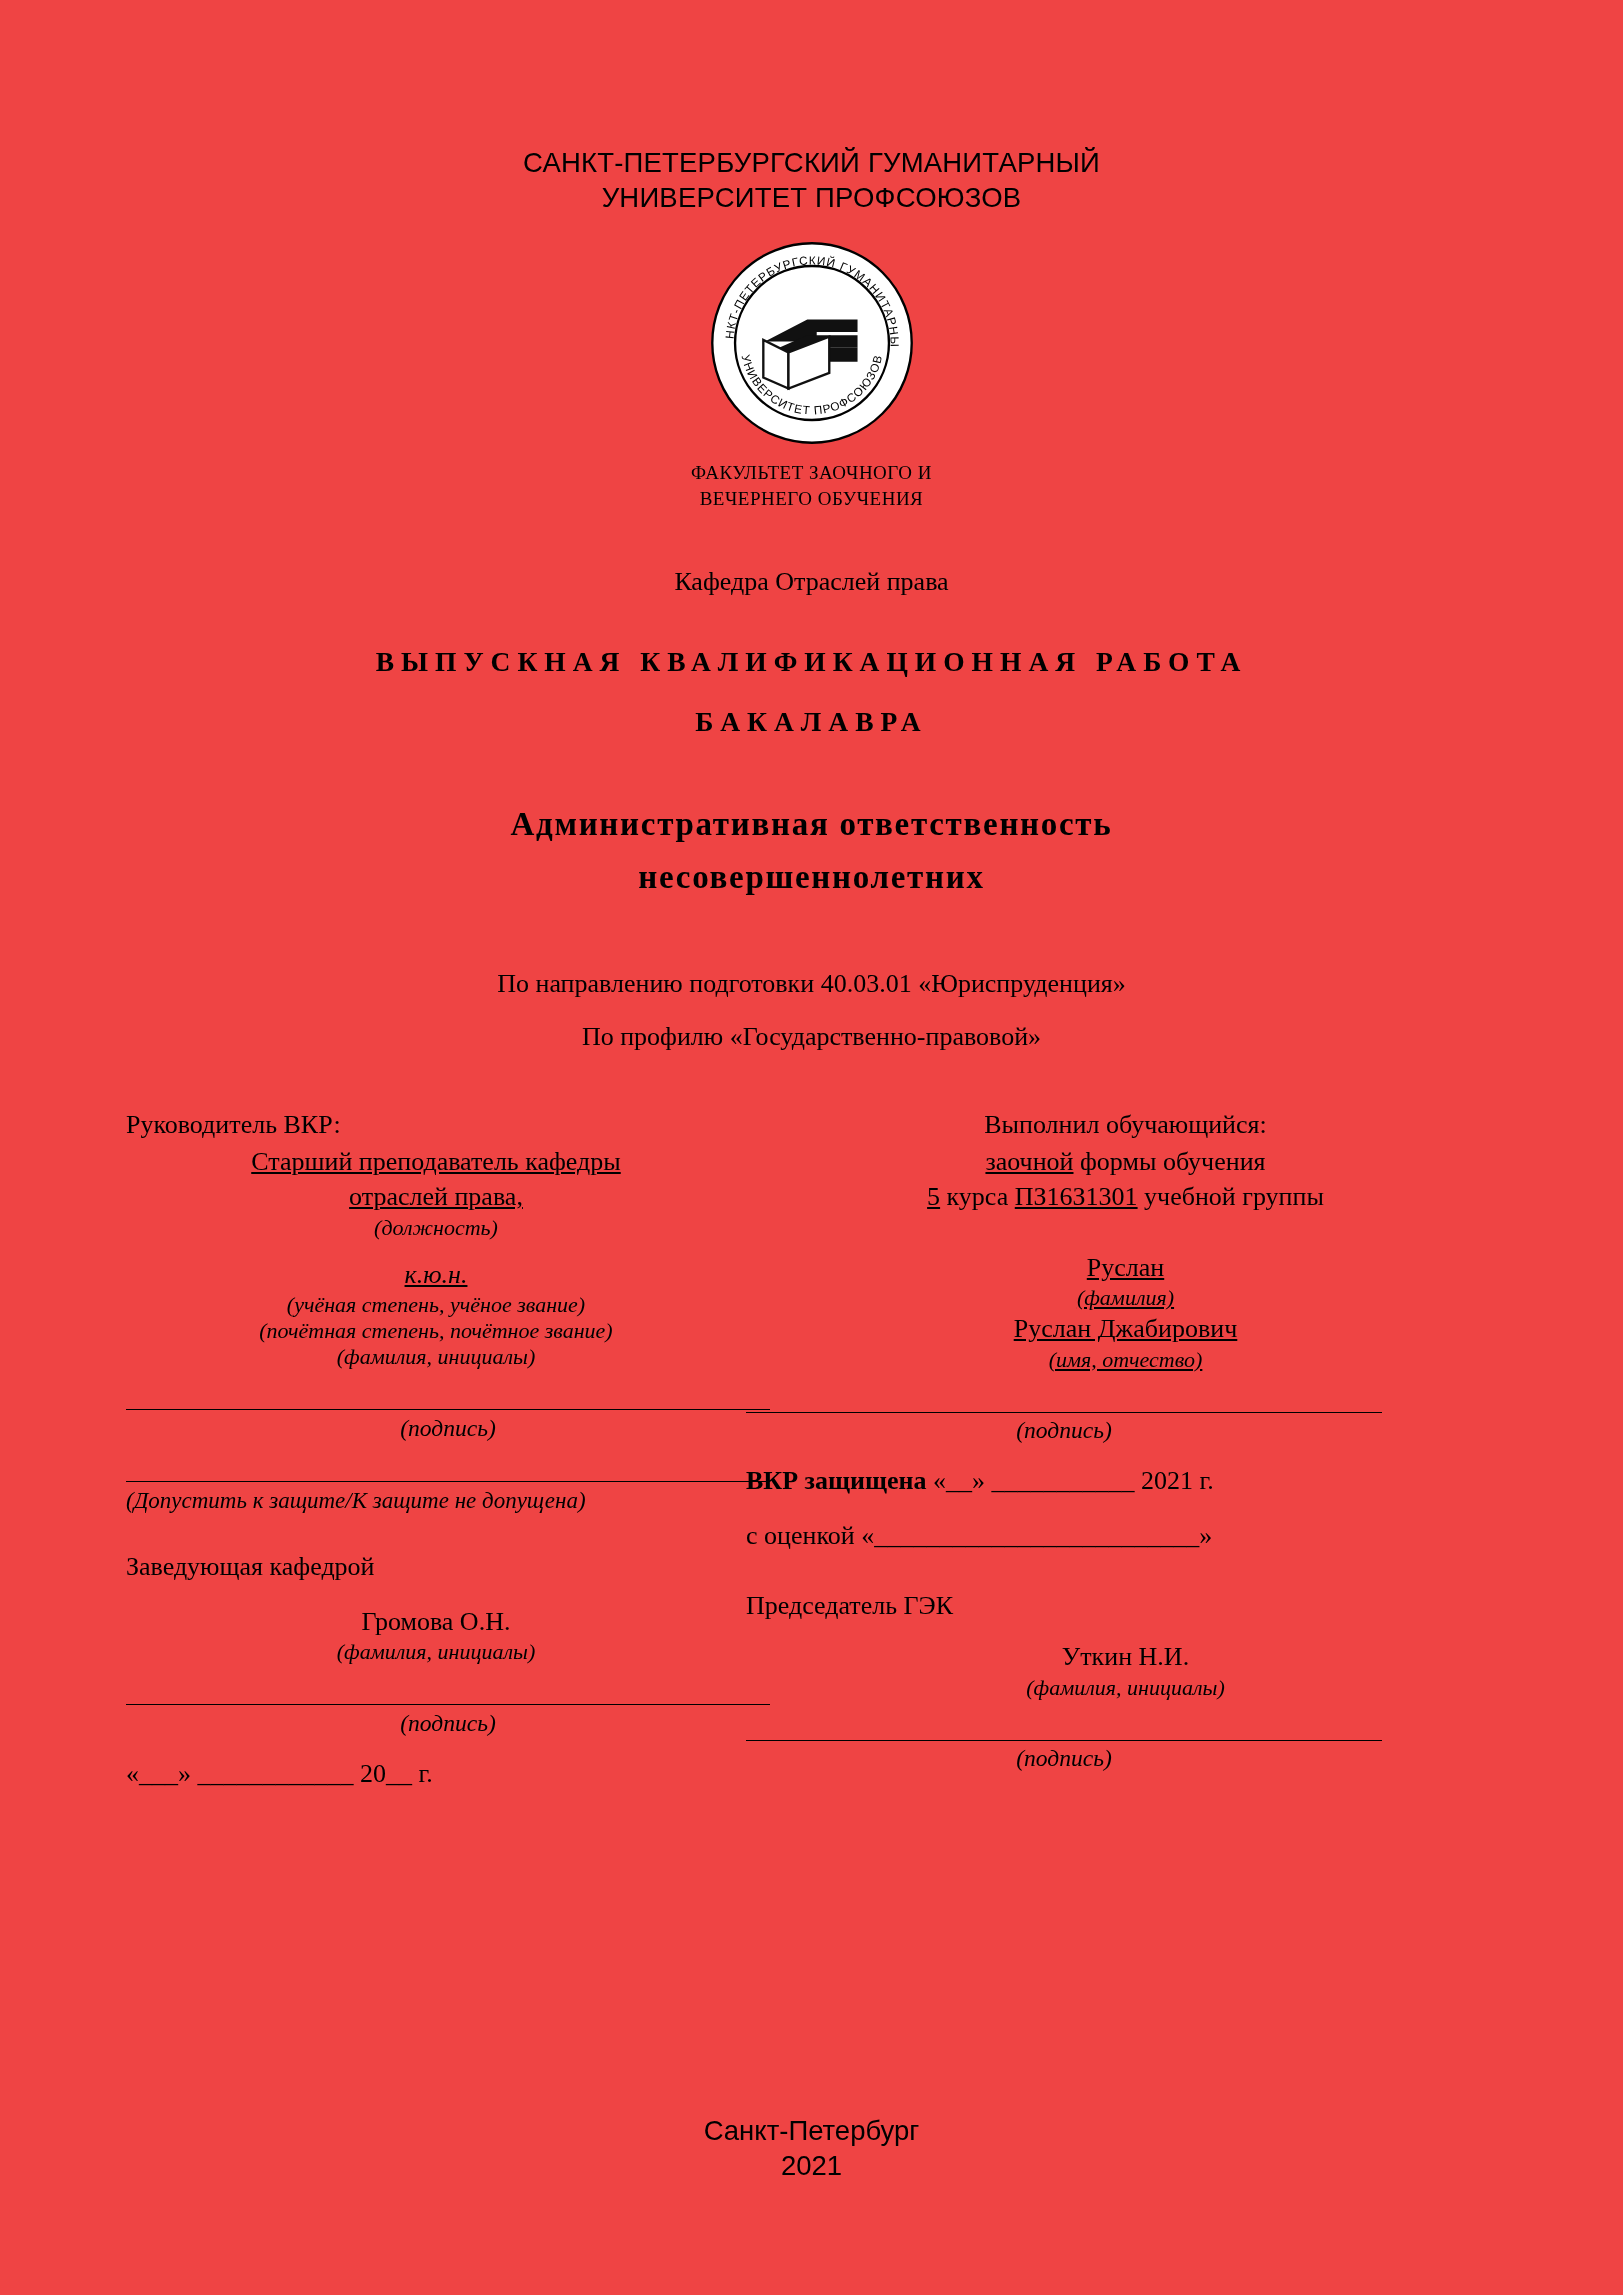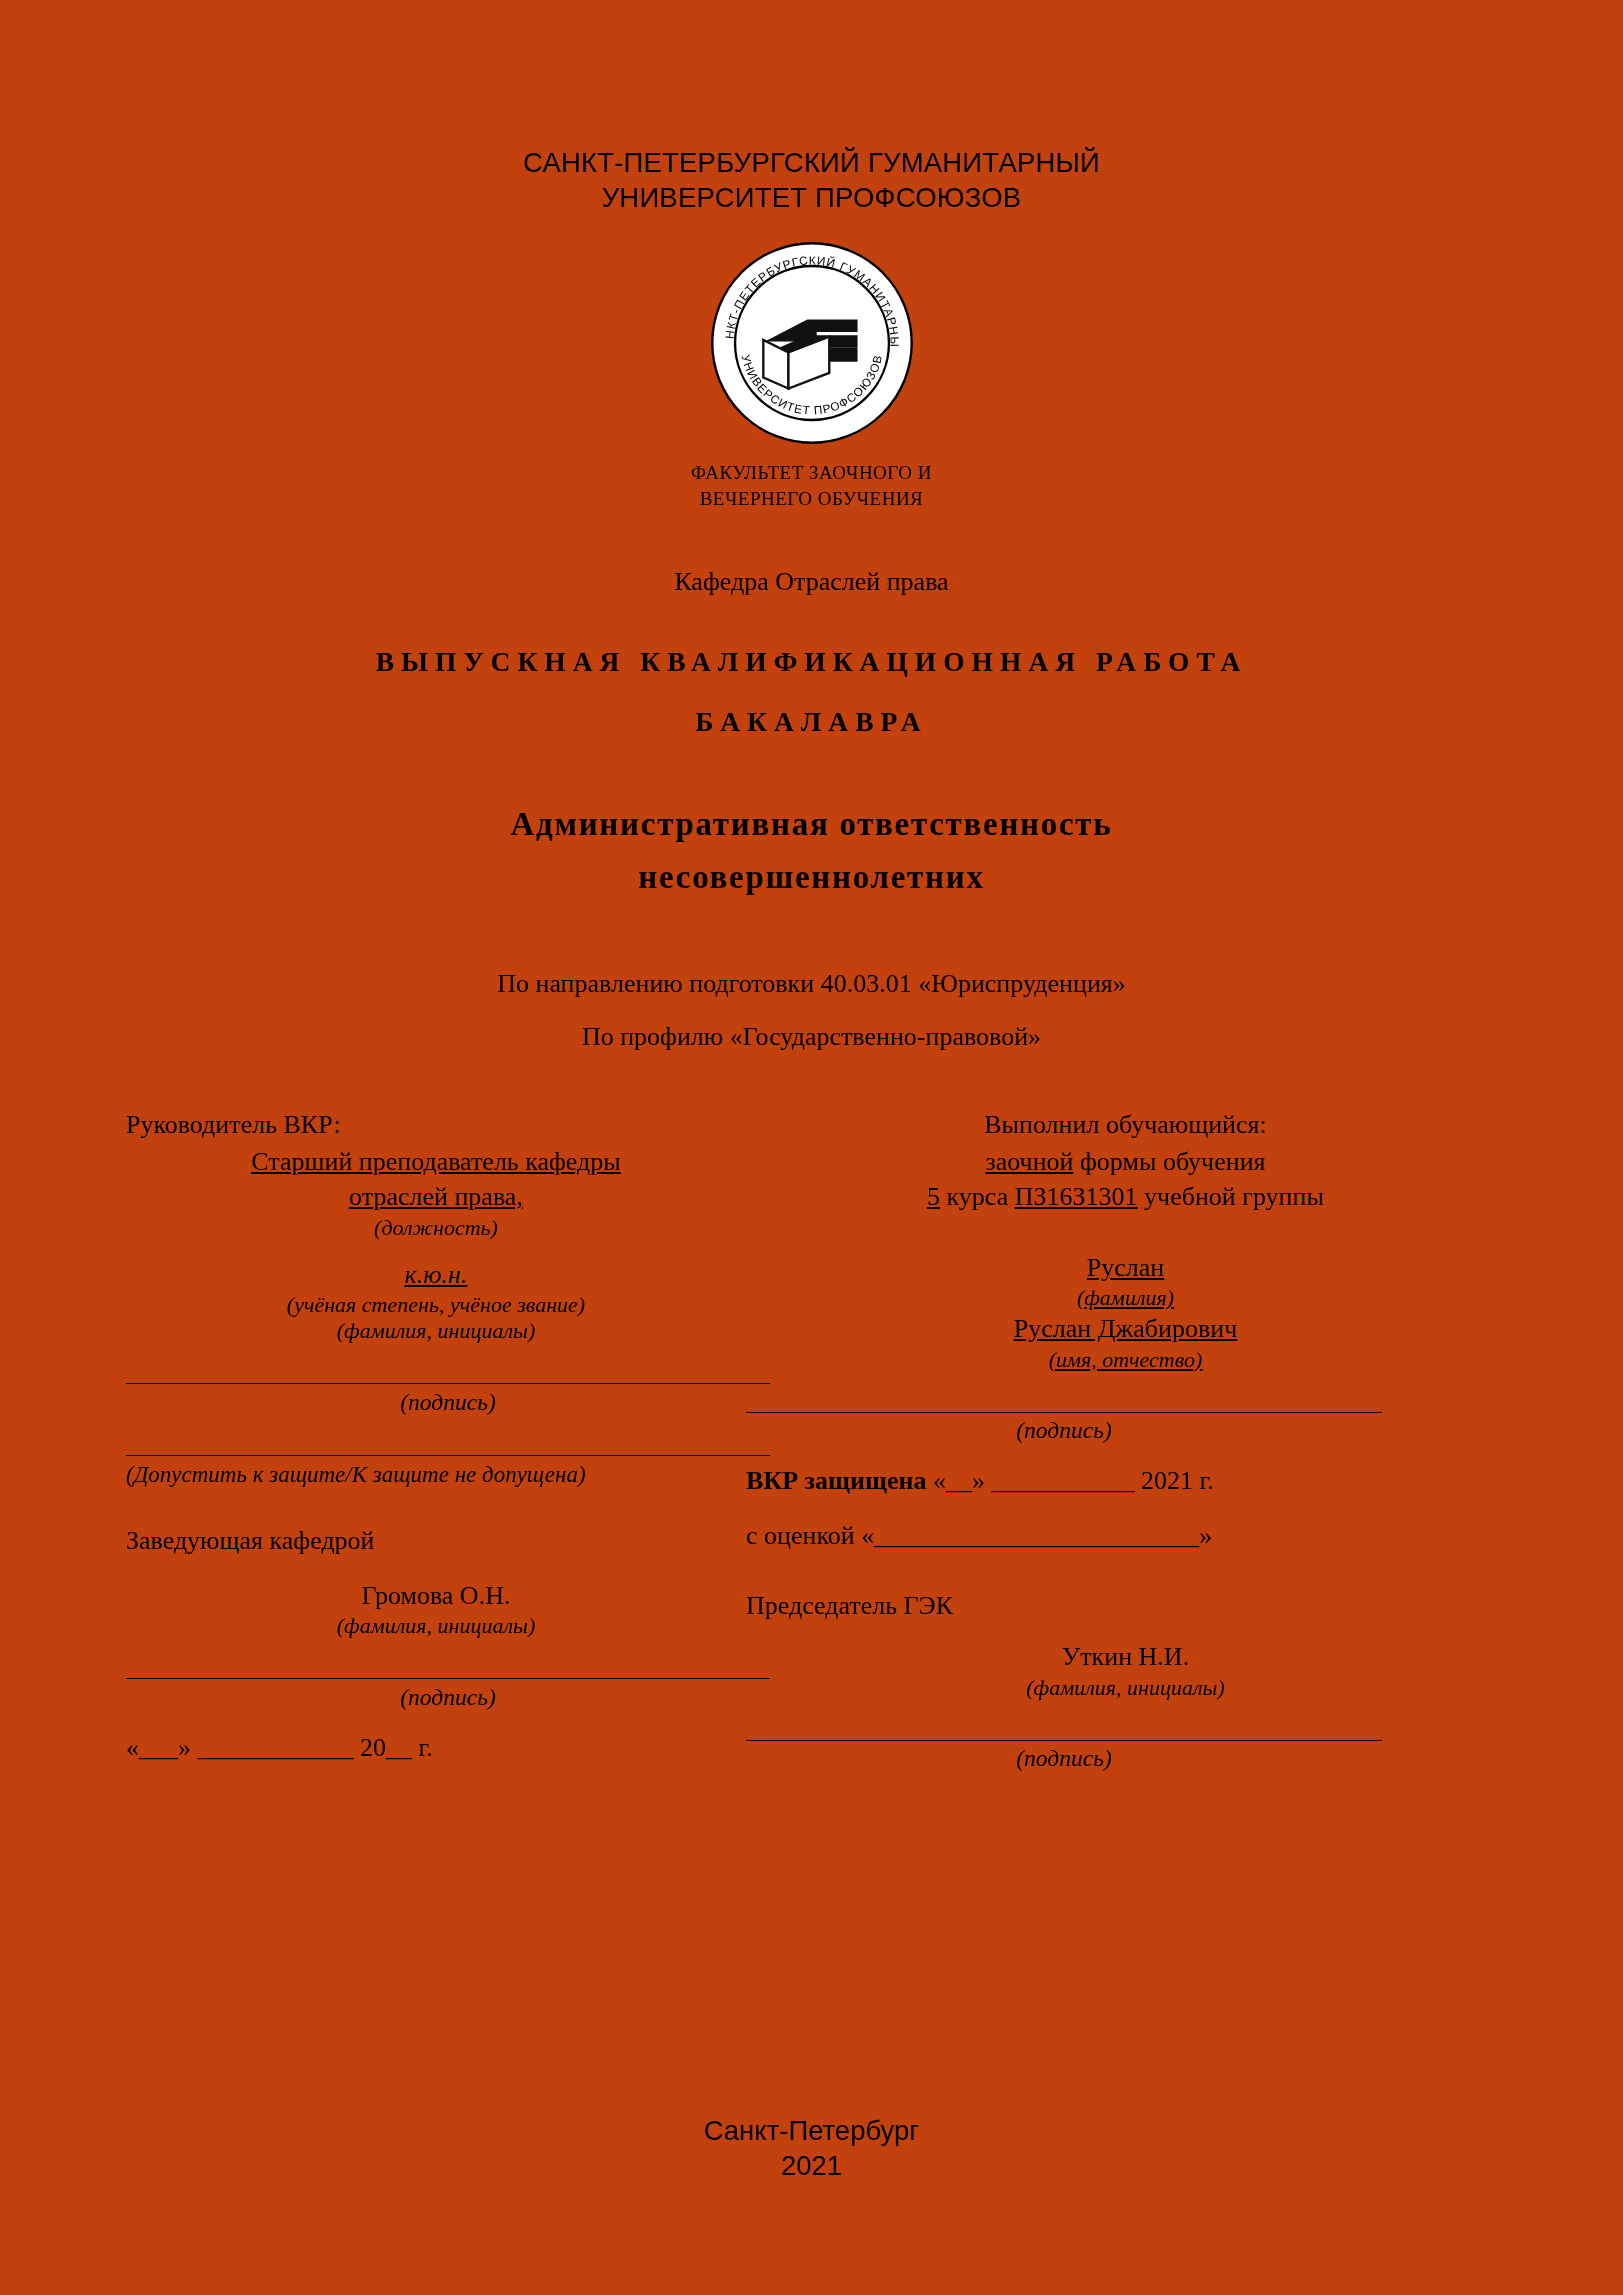--- a/index.html
+++ b/index.html
@@ -4,21 +4,21 @@
 <style>
   html, body {
     margin: 0;
     padding: 0;
     background: #ffffff;
   }
   .page {
     position: relative;
     width: 1623px;
     height: 2295px;
-    background: #c2410c;
+    background: #ef4444;
     font-family: "Liberation Serif", serif;
     color: #000000;
     box-sizing: border-box;
     padding: 0;
     overflow: hidden;
   }
 
   
   .univ-header {
     margin-top: 145px;
@@ -220,20 +220,21 @@
       </div>
       <div class="t center-al">
         <span class="u">отраслей права,</span>
       </div>
       <div class="small-it center-al">(должность)</div>
 
       <div class="t center-al gap-s">
         <span class="u it">к.ю.н.</span>
       </div>
       <div class="small-it center-al">(учёная степень, учёное звание)</div>
+      <div class="small-it center-al">(почётная степень, почётное звание)</div>
 
       <div class="small-it center-al">(фамилия, инициалы)</div>
 
       <div class="rule rule-left"></div>
       <div class="sig-caption sig-caption-left">(подпись)</div>
 
       <div class="rule rule-left"></div>
       <div class="note-left">(Допустить к защите/К защите не допущена)</div>
 
       <div class="t left-al gap-l">Заведующая кафедрой</div>

